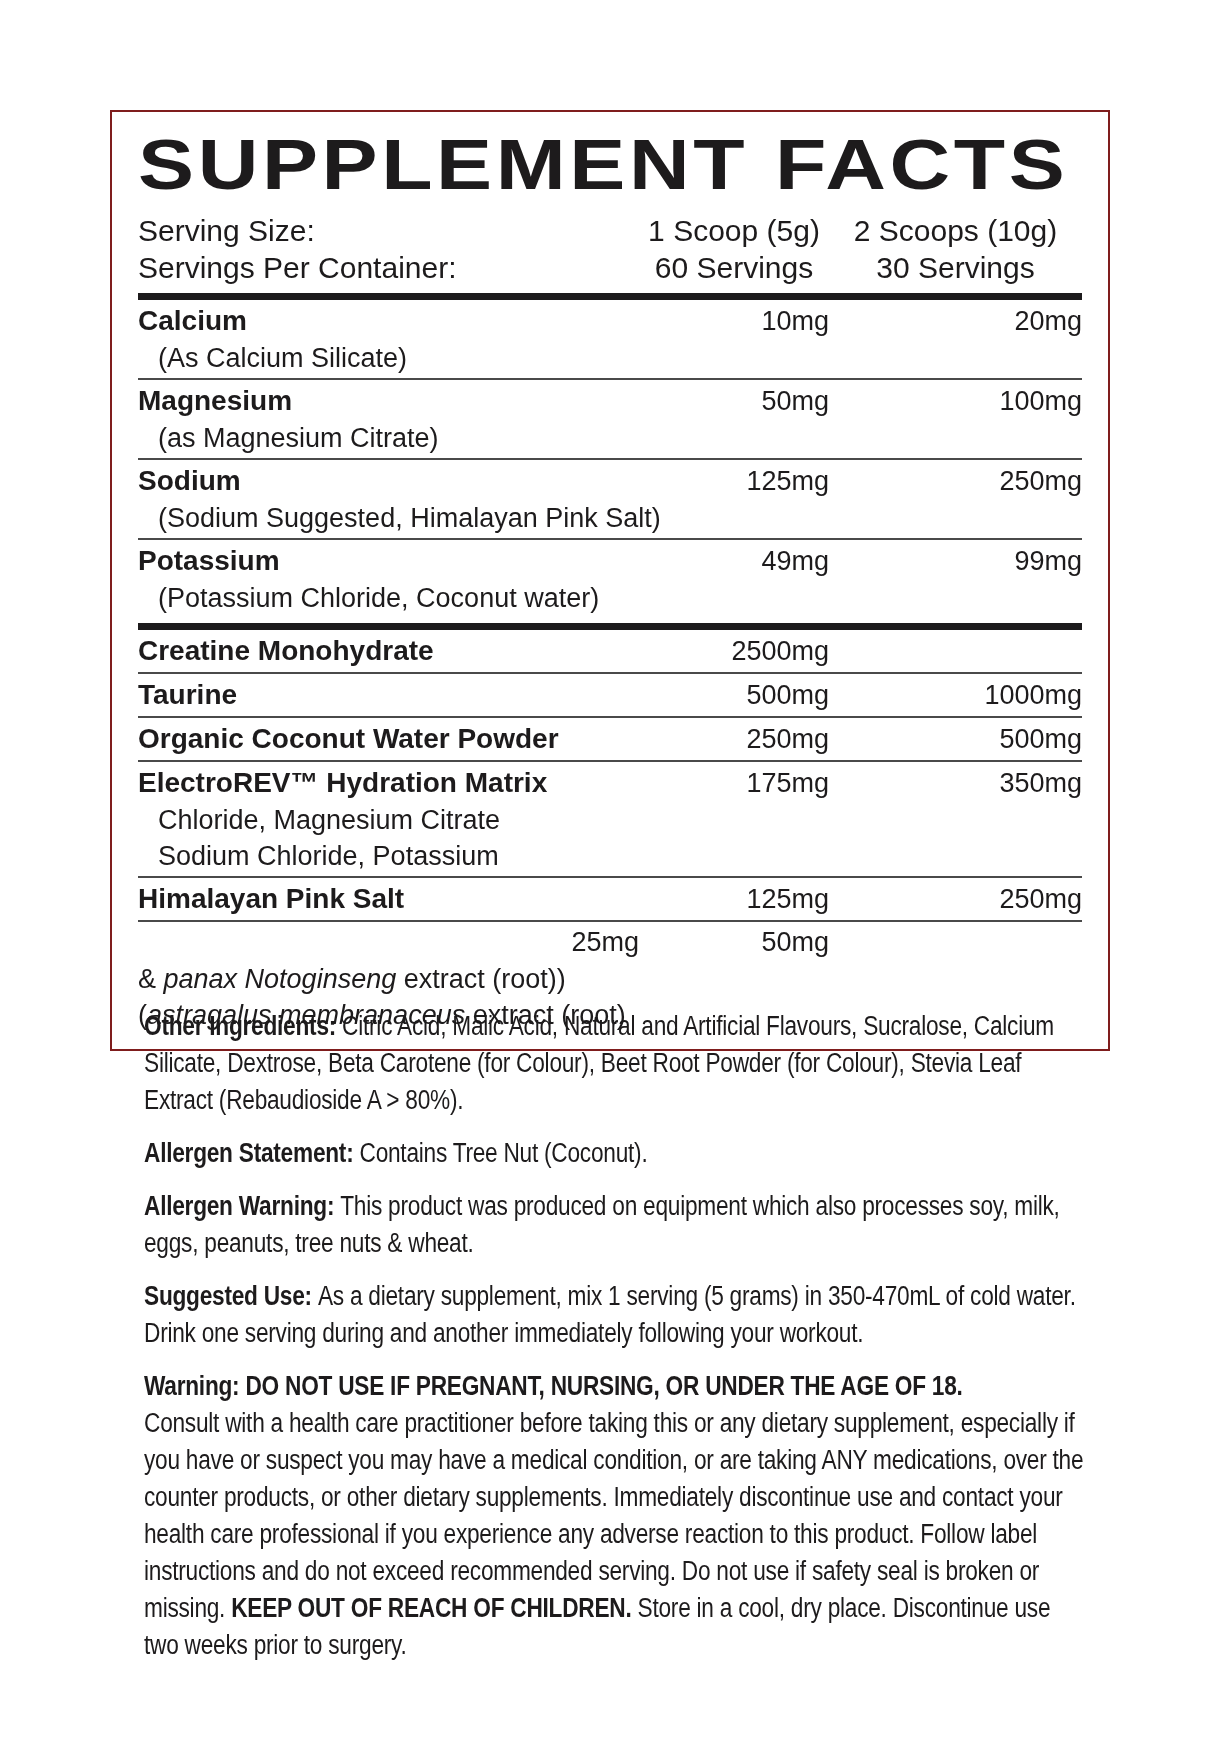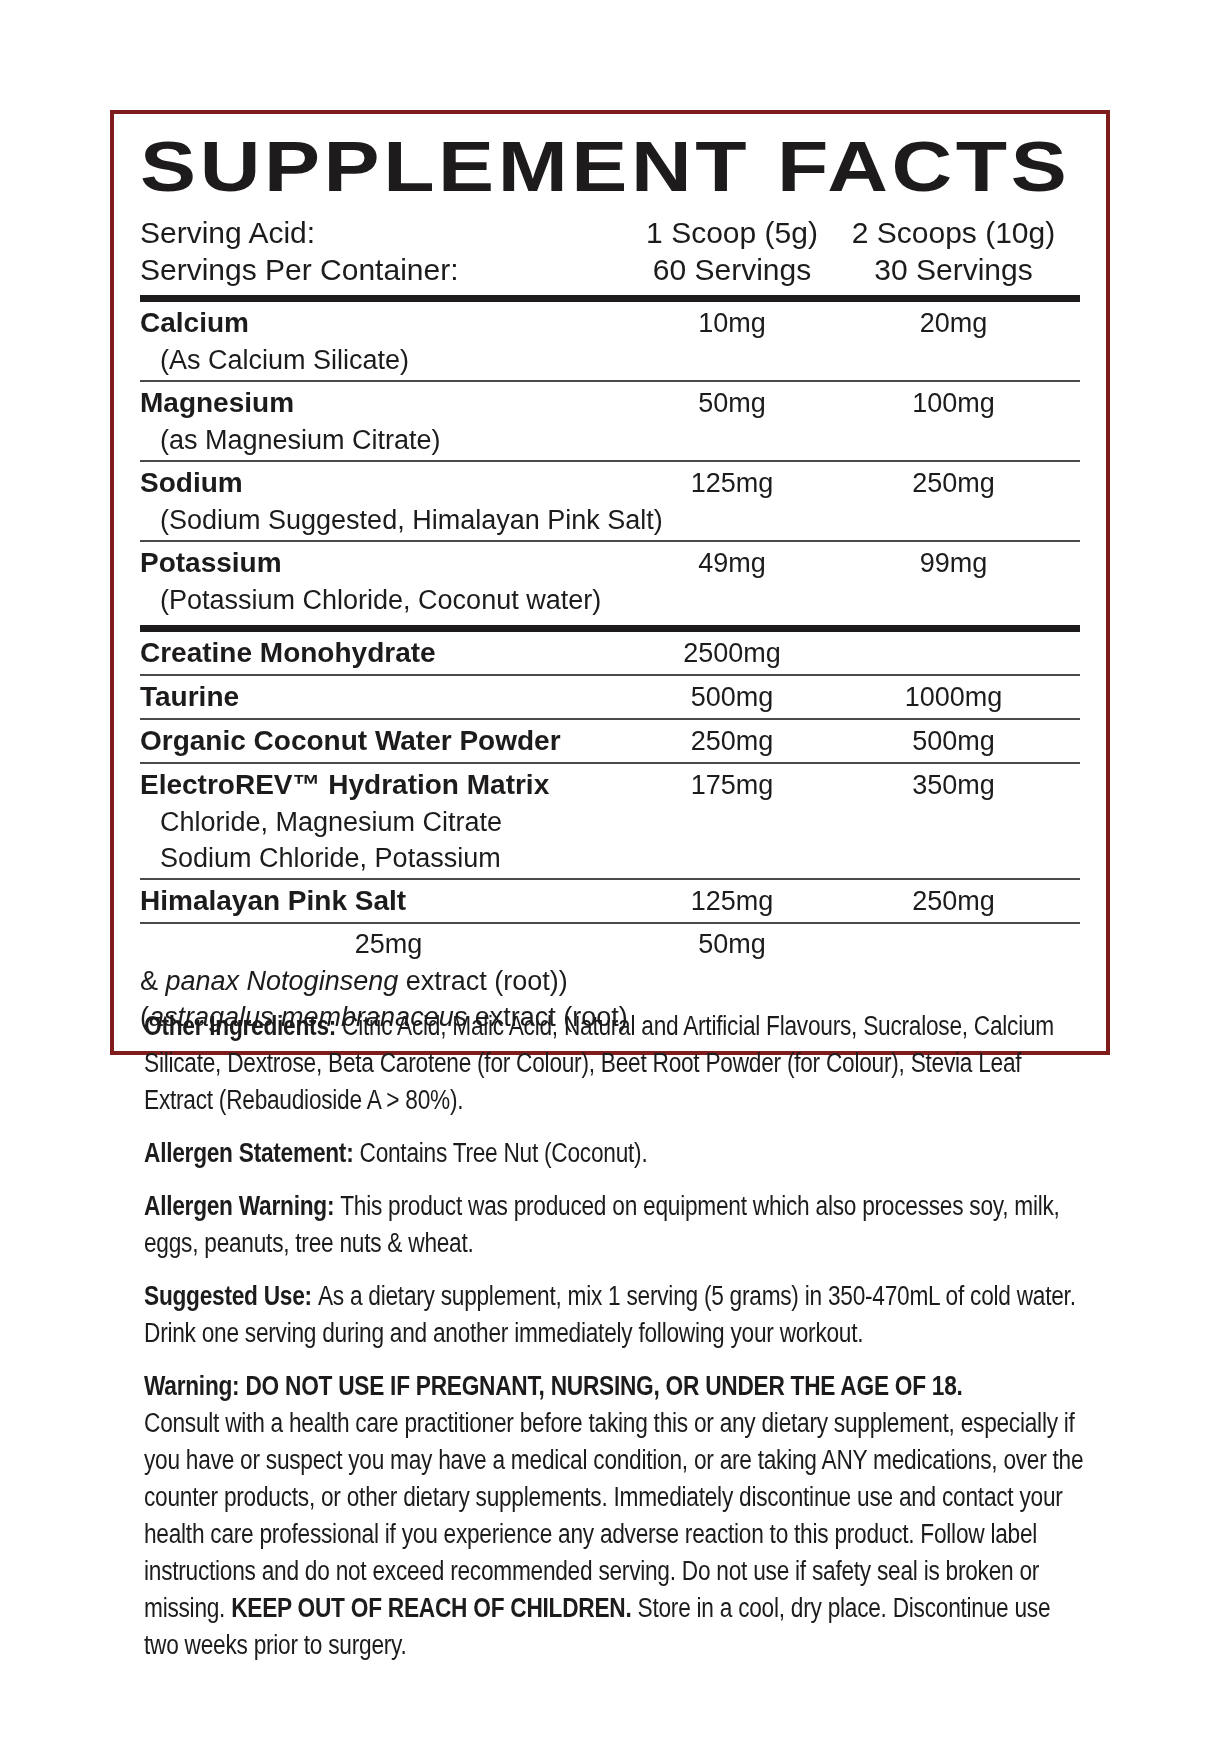--- a/index.html
+++ b/index.html
@@ -17,21 +17,21 @@
     background: #ffffff;
     overflow: hidden;
   }
   
   .facts-box {
     position: absolute;
     left: 110px;
     top: 110px;
     width: 1000px;
     box-sizing: border-box;
-    border: 4px solid #7f1d1d;
+    border: 2px solid #7f1d1d;
     background: #ffffff;
     padding: 10px 26px 16px 26px;
   }
   .facts-title-wrap {
     height: 78px;
     margin-top: 6px;
     overflow: visible;
     white-space: nowrap;
   }
   .facts-title {
@@ -64,21 +64,21 @@
   }
   .row-line {
     display: grid;
     grid-template-columns: 1fr 190px 253px;
     align-items: baseline;
     font-size: 27px;
     line-height: 37px;
   }
   .row-line .name { font-size: 28px; }
   .row-line .name .b, .serving-grid .b { font-weight: bold; }
-  .amt { text-align: center; }
+  .amt { text-align: right; }
   .sub {
     font-size: 27px;
     line-height: 36px;
   }
   .sub.ind { padding-left: 20px; }
   .b { font-weight: bold; }
   .i { font-style: italic; }
   sup { font-size: 0.6em; }
   
   .sections {
@@ -101,21 +101,21 @@
 
 <div class="page">
 
   <div class="facts-box">
 
     <div class="facts-title-wrap">
       <span class="facts-title">SUPPLEMENT FACTS</span>
     </div>
 
     <div class="serving-grid">
-      <div>Serving Acid:</div>
+      <div>Serving Size:</div>
       <div class="sv-col">1 Scoop (5g)</div>
       <div class="sv-col">2 Scoops (10g)</div>
       <div>Servings Per Container:</div>
       <div class="sv-col">60 Servings</div>
       <div class="sv-col">30 Servings</div>
     </div>
 
     <div class="bar"></div>
 
     <div id="rows">

